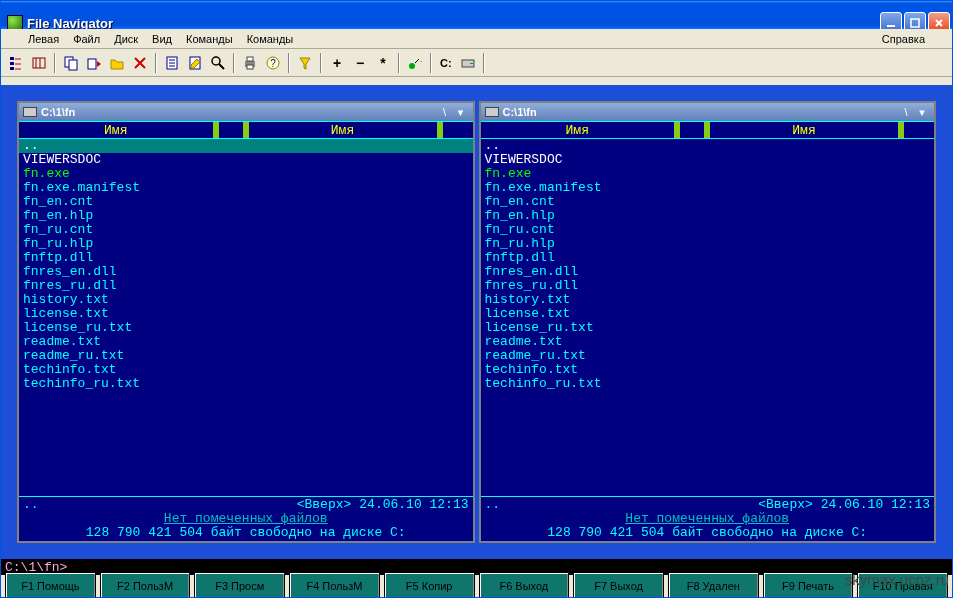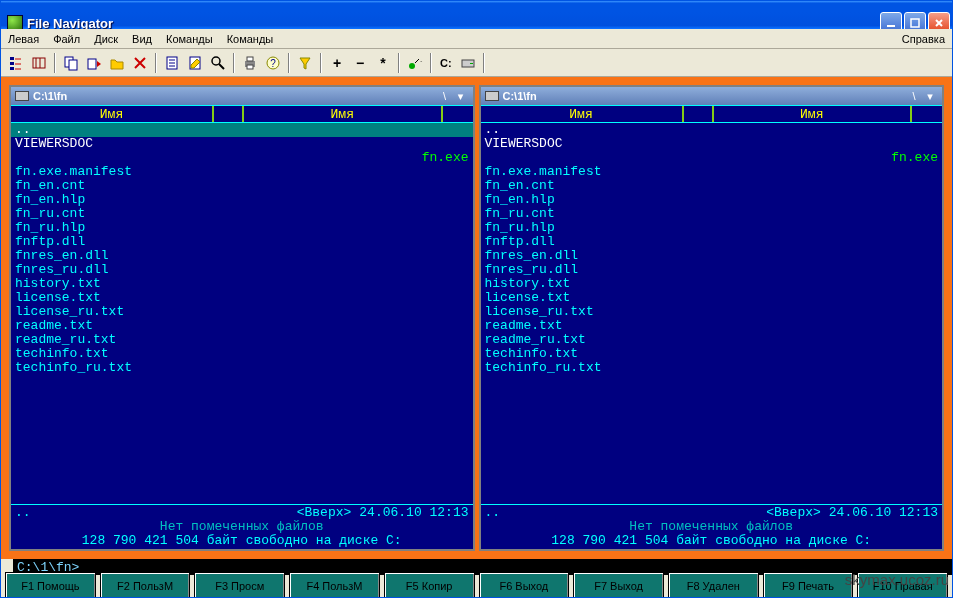--- a/index.html
+++ b/index.html
@@ -34,21 +34,21 @@
   color: #fff; font-weight: bold; font-size: 12px;
   cursor: pointer;
 }
 .win-btn.close { background: linear-gradient(to bottom, #f69e89, #e2431a); }
 .win-btn svg { width: 10px; height: 10px; }
 .menubar {
   height: 20px;
   background: #ece9d8;
   display: flex;
   align-items: center;
-  padding: 0 0;
+  padding: 0 20px;
   border-bottom: 1px solid #aca899;
 }
 .menubar .menu-item { padding: 2px 7px; cursor: pointer; }
 .menubar .spacer { flex: 1; }
 .toolbar {
   height: 28px;
   background: #ece9d8;
   display: flex;
   align-items: center;
   padding: 2px 4px;
@@ -58,25 +58,26 @@
 .tool-btn {
   width: 22px; height: 22px;
   display: flex; align-items: center; justify-content: center;
   cursor: pointer;
   border: 1px solid transparent;
 }
 .tool-sep { width: 2px; height: 20px; border-left: 1px solid #808080; border-right: 1px solid #fff; margin: 0 3px; }
 .tool-text { padding: 0 4px; font-weight: bold; }
 .main-area {
   flex: 1;
-  background: #f97316;
-  display: flex;
-  padding: 8px;
+  background: #1d4ed8;
+  display: flex;
+  padding: 16px;
   gap: 4px;
   overflow: hidden;
+  margin-top: 8px;
 }
 .panel {
   flex: 1;
   display: flex;
   flex-direction: column;
   border: 2px solid #808080;
   background: #000080;
   min-width: 0;
 }
 .panel-tab {
@@ -98,21 +99,21 @@
   background: #000080;
   border-top: 1px solid #00ffff;
   border-bottom: 1px solid #00ffff;
 }
 .panel-headers .col {
   color: #ffff00;
   text-align: center;
   font-family: 'Courier New', monospace;
   font-size: 13px;
   line-height: 17px;
-  border-right: 2px solid #84cc16;
+  border-right: 6px solid #84cc16;
 }
 .panel-headers .col:last-child { border-right: none; }
 .col-name1 { width: 44%; }
 .col-name2 { flex: 1; }
 .col-extra { width: 30px; }
 .file-list {
   flex: 1;
   background: #000080;
   font-family: 'Courier New', monospace;
   font-size: 13px;
@@ -121,46 +122,45 @@
   position: relative;
 }
 .file-row {
   padding: 0 4px;
   color: #00ffff;
   cursor: pointer;
   white-space: nowrap;
 }
 .file-row.selected { background: #008080; }
 .file-row.dir { color: #ffffff; }
-.file-row.exe { color: #00ff00; text-align: right; }
+.file-row.exe { color: #00ff00; }
 .file-row.txt { color: #00ffff; }
 .panel-footer {
   font-family: 'Courier New', monospace;
   font-size: 13px;
   line-height: 14px;
   color: #00ffff;
   border-top: 1px solid #00ffff;
   padding: 1px 4px;
 }
 .panel-footer .foot-line1 { display: flex; }
 .panel-footer .foot-left { flex: 0 0 auto; }
 .panel-footer .foot-mid { flex: 1; text-align: right; padding-right: 8px; }
 .panel-footer .foot-right { }
-.panel-footer .foot-line2 { text-align: center; color: #00c0c0; }
+.panel-footer .foot-line2 { text-align: center; color: #00c0c0; text-decoration: underline; }
 .panel-footer .foot-line3 { text-align: center; color: #00ffff; }
 .cmd-line {
   height: 16px;
   background: #000;
-  color: #7dd3fc;
+  color: #f9a8d4;
   font-family: 'Courier New', monospace;
   font-size: 13px;
   padding: 0 4px;
   display: flex;
   align-items: center;
-  margin-left: 12px;
 }
 .fkeys {
   height: 22px;
   background: #ece9d8;
   display: flex;
   align-items: center;
   padding: 2px 4px;
   gap: 4px;
 }
 .fkey {

